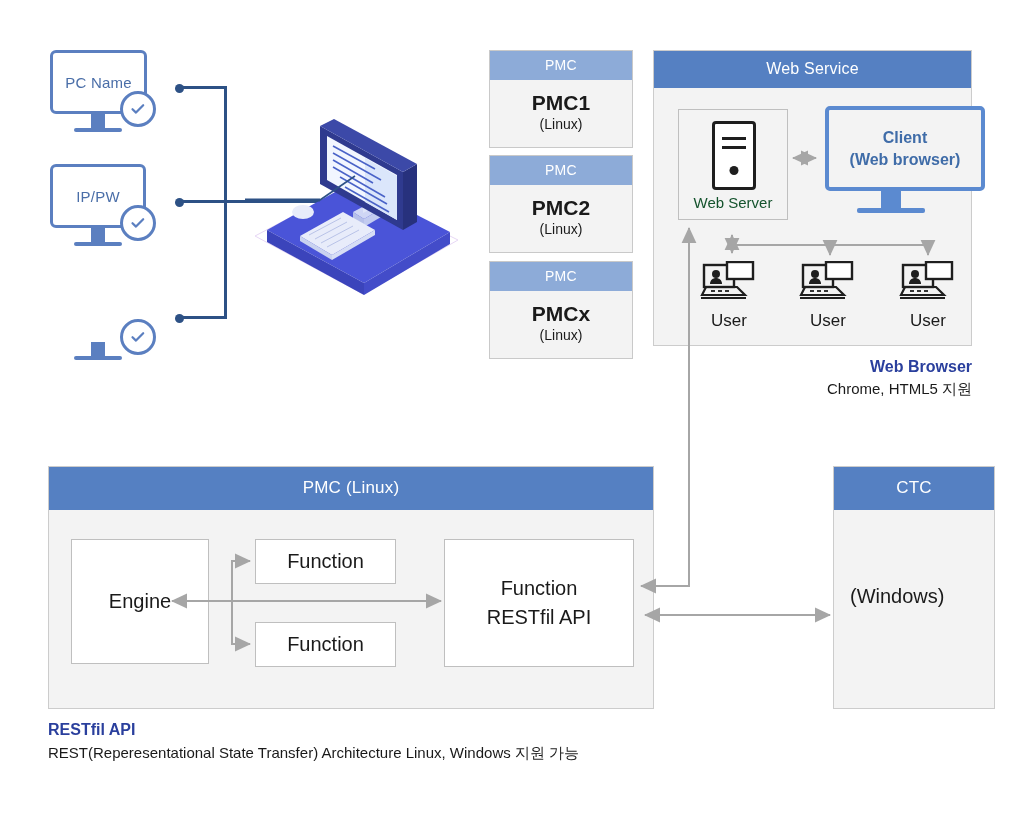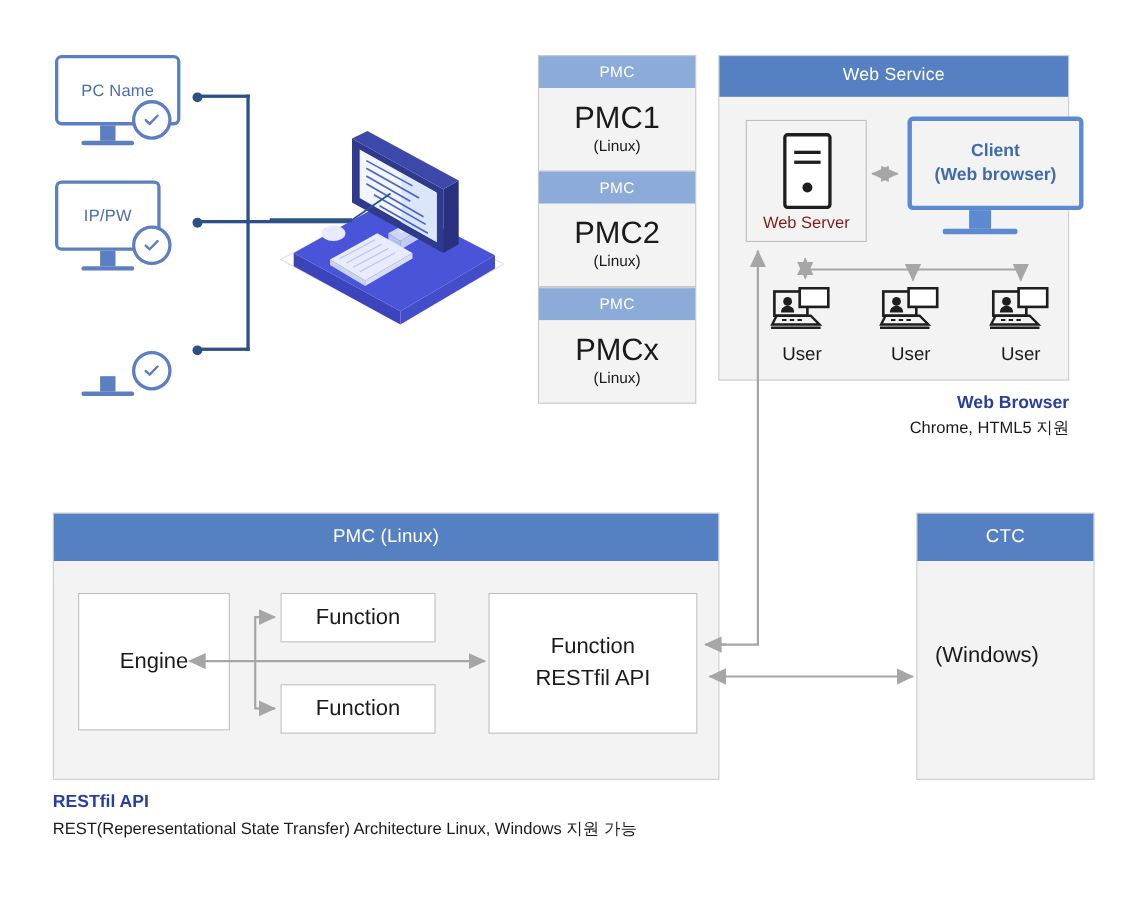--- a/index.html
+++ b/index.html
@@ -71,21 +71,21 @@
     font-size: 14px;
     text-align: center;
     padding: 6px 0 7px;
     letter-spacing: .3px;
   }
   .pmc-card-body {
     text-align: center;
     padding: 11px 0 14px;
     color: #1a1a1a;
   }
-  .pmc-card-title { font-size: 28px; font-weight: normal; line-height: 1.15; }
+  .pmc-card-title { font-size: 21px; font-weight: bold; line-height: 1.15; }
   .pmc-card-sub { font-size: 14px; line-height: 1.3; }
 
   
   .panel {
     position: absolute;
     border: 1px solid #cccccc;
     background: #f3f3f3;
   }
   .panel-head {
     background: #5580c2;
@@ -116,21 +116,21 @@
     position: absolute;
     width: 9px; height: 9px;
     border-radius: 50%;
     background: #1e1e1e;
     left: 50%; transform: translateX(-50%);
   }
   .server-caption {
     position: absolute;
     text-align: center;
     font-size: 15px;
-    color: #7f1d1d;
+    color: #14532d;
     white-space: nowrap;
   }
   .client-monitor {
     position: absolute;
     border: 4px solid #5b8ad0;
     border-radius: 5px;
     background: #f3f3f3;
     display: flex; flex-direction: column;
     align-items: center; justify-content: center;
   }
@@ -178,21 +178,21 @@
 
   
   .iso-wrap { position: absolute; }
 </style>
 </head>
 <body>
 
 <div class="canvas">
 
   <div class="mon-group" style="left:50px; top:50px; width:120px; height:95px;">
-    <div class="mon-screen" style="left:0; top:0; width:114px; height:64px;">
+    <div class="mon-screen" style="left:0; top:0; width:97px; height:64px;">
       <span class="mon-label">PC Name</span>
     </div>
     <div class="mon-neck" style="left:41px; top:64px; width:14px; height:14px;"></div>
     <div class="mon-base" style="left:24px; top:78px; width:48px; height:4px;"></div>
     <div class="check-badge" style="left:70px; top:41px;">
       <svg width="18" height="18" viewBox="0 0 18 18">
           <path d="M3.5 9.2 L7 12.6 L14.2 5.2" fill="none" stroke="#5b7fc0" stroke-width="2.2" stroke-linecap="round" stroke-linejoin="round"></path>
         </svg>
     </div>
   </div>

